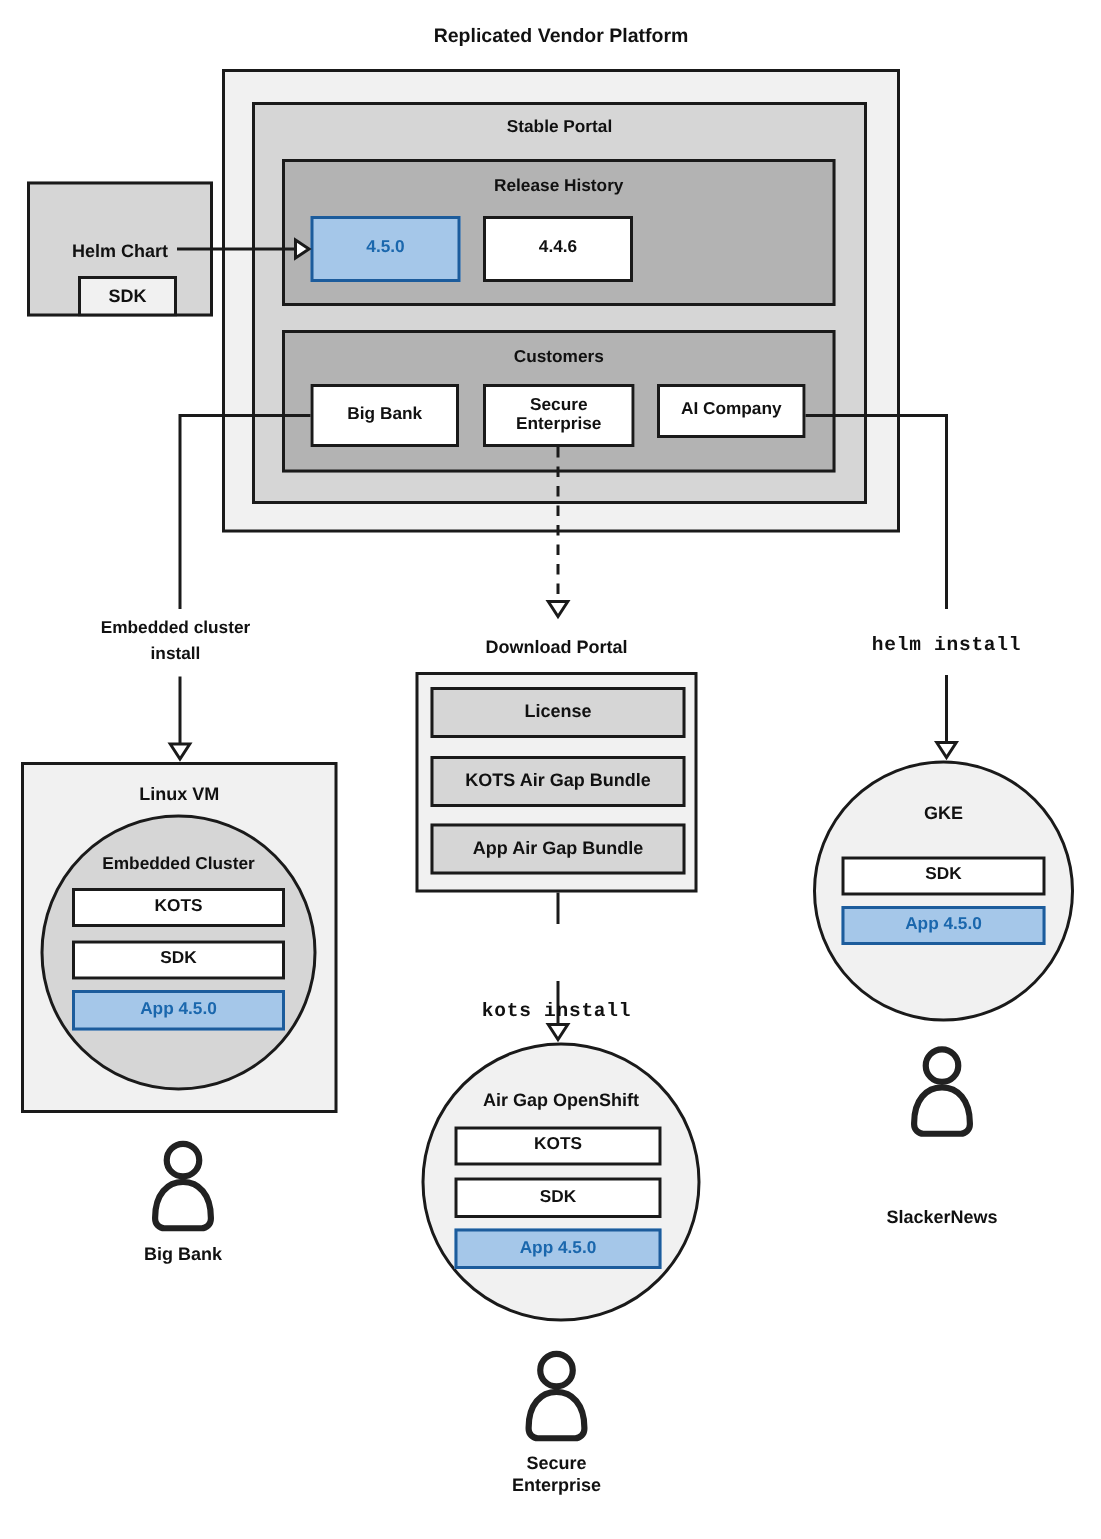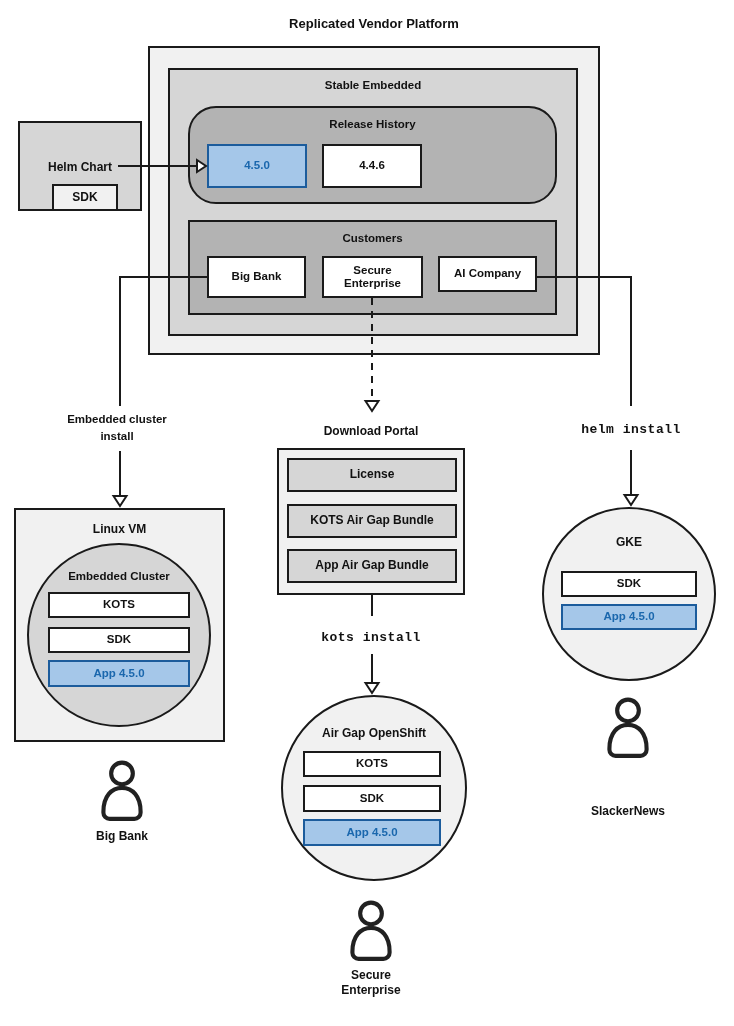--- a/index.html
+++ b/index.html
@@ -31,24 +31,24 @@
 </head>
 <body>
 
 <div class="canvas">
 
   <div class="title" style="left:148px;top:16px;width:452px;">Replicated Vendor Platform</div>
 
   <div class="box fill-light z1" style="left:148px;top:46px;width:452px;height:309px;"></div>
 
   <div class="box fill-mid z2" style="left:168px;top:68px;width:410px;height:268px;">
-    <div class="hdr" style="top:9px;">Stable Embedded</div>
+    <div class="hdr" style="top:9px;">Stable Portal</div>
   </div>
 
-  <div class="box fill-dark z3" style="left:188px;top:106px;width:369px;height:98px;border-radius:28px;">
+  <div class="box fill-dark z3" style="left:188px;top:106px;width:369px;height:98px;">
     <div class="hdr" style="top:10px;">Release History</div>
   </div>
   <div class="box cell blue z4" style="left:207px;top:144px;width:100px;height:44px;">
     <span>4.5.0</span>
   </div>
   <div class="box cell fill-white z4" style="left:322px;top:144px;width:100px;height:44px;">
     <span>4.4.6</span>
   </div>
 
   <div class="box fill-dark z3" style="left:188px;top:220px;width:369px;height:95px;">
@@ -66,21 +66,21 @@
 
   <div class="box fill-mid z2" style="left:18px;top:121px;width:124px;height:90px;">
     <div class="hdr" style="top:37px;font-size:12px;">Helm Chart</div>
   </div>
   <div class="box cell fill-light z3" style="left:52px;top:184px;width:66px;height:27px;font-size:12px;">
     <span>SDK</span>
   </div>
 
   <div class="flowlbl z7" style="left:57px;top:411px;width:120px;">Embedded cluster install</div>
   <div class="flowlbl mono z7" style="left:560px;top:421px;width:142px;">helm install</div>
-  <div class="flowlbl mono z7" style="left:300px;top:629px;width:142px;">kots install</div>
+  <div class="flowlbl mono z7" style="left:300px;top:665px;width:142px;">kots install</div>
   <div class="flowlbl z7" style="left:311px;top:423px;width:120px;font-size:12px;">Download Portal</div>
 
   <div class="box fill-light z2" style="left:277px;top:448px;width:188px;height:147px;"></div>
   <div class="box cell fill-mid z3" style="left:287px;top:458px;width:170px;height:34px;font-size:12px;">
     <span>License</span>
   </div>
   <div class="box cell fill-mid z3" style="left:287px;top:549px;width:170px;height:34px;font-size:12px;">
     <span>App Air Gap Bundle</span>
   </div>
   <div class="box cell fill-mid z3" style="left:287px;top:504px;width:170px;height:34px;font-size:12px;">

